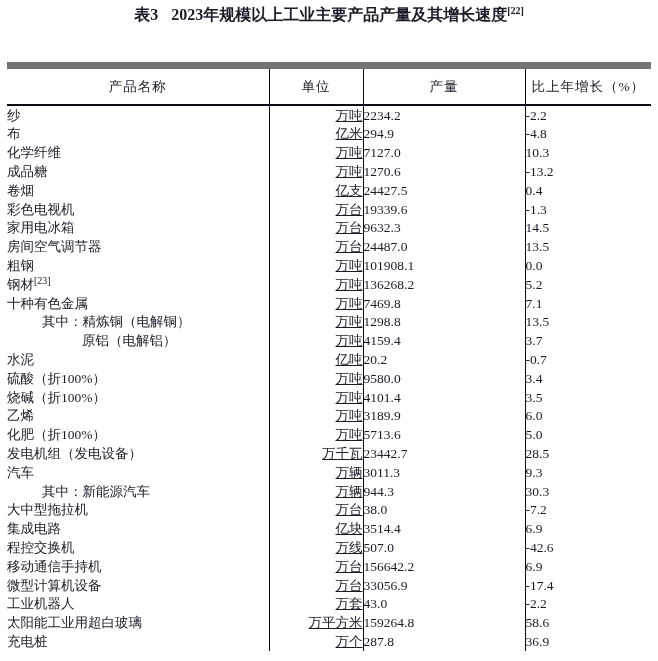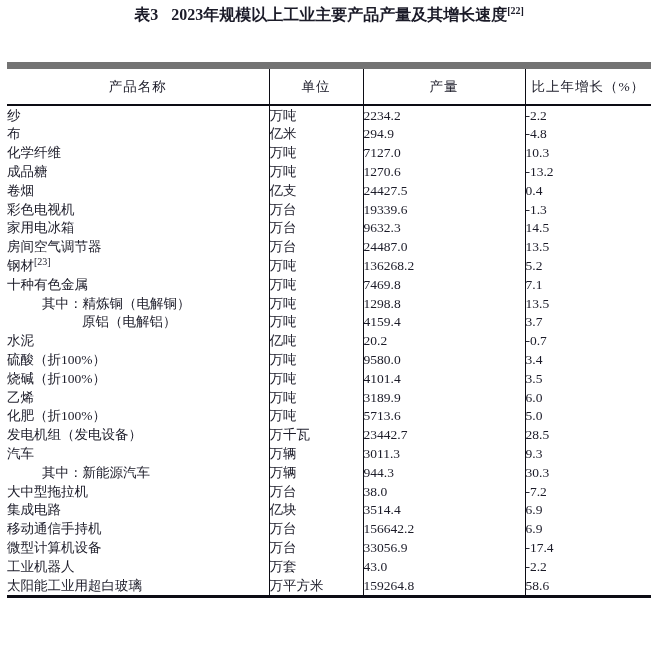--- a/index.html
+++ b/index.html
@@ -67,21 +67,22 @@
   .bl {
     border-left: 1px solid #0c0c14;
   }
   td.name {
     text-align: left;
     padding-left: 7px;
   }
   td.name.ind1 { padding-left: 35px; }
   td.name.ind2 { padding-left: 75px; }
   td.unit {
-    text-align: left;
+    text-align: right;
+    text-decoration: underline;
   }
   td.output {
     padding-right: 54px;
     font-size: 12.8px;
   }
   td.growth {
     text-align: left;
     padding-right: 56px;
     font-size: 12.8px;
   }
@@ -157,20 +158,26 @@
       <td class="output bl">9632.3</td>
       <td class="growth bl">14.5</td>
     </tr>
         <tr class="data-row">
       <td class="name"><span>房间空气调节器</span><sup class="rn"></sup></td>
       <td class="unit bl">万台</td>
       <td class="output bl">24487.0</td>
       <td class="growth bl">13.5</td>
     </tr>
         <tr class="data-row">
+      <td class="name"><span>粗钢</span><sup class="rn"></sup></td>
+      <td class="unit bl">万吨</td>
+      <td class="output bl">101908.1</td>
+      <td class="growth bl">0.0</td>
+    </tr>
+        <tr class="data-row">
       <td class="name"><span>钢材</span><sup class="rn">[23]</sup></td>
       <td class="unit bl">万吨</td>
       <td class="output bl">136268.2</td>
       <td class="growth bl">5.2</td>
     </tr>
         <tr class="data-row">
       <td class="name"><span>十种有色金属</span><sup class="rn"></sup></td>
       <td class="unit bl">万吨</td>
       <td class="output bl">7469.8</td>
       <td class="growth bl">7.1</td>
@@ -241,20 +248,26 @@
       <td class="output bl">38.0</td>
       <td class="growth bl">-7.2</td>
     </tr>
         <tr class="data-row">
       <td class="name"><span>集成电路</span><sup class="rn"></sup></td>
       <td class="unit bl">亿块</td>
       <td class="output bl">3514.4</td>
       <td class="growth bl">6.9</td>
     </tr>
         <tr class="data-row">
+      <td class="name"><span>程控交换机</span><sup class="rn"></sup></td>
+      <td class="unit bl">万线</td>
+      <td class="output bl">507.0</td>
+      <td class="growth bl">-42.6</td>
+    </tr>
+        <tr class="data-row">
       <td class="name"><span>移动通信手持机</span><sup class="rn"></sup></td>
       <td class="unit bl">万台</td>
       <td class="output bl">156642.2</td>
       <td class="growth bl">6.9</td>
     </tr>
         <tr class="data-row">
       <td class="name"><span>微型计算机设备</span><sup class="rn"></sup></td>
       <td class="unit bl">万台</td>
       <td class="output bl">33056.9</td>
       <td class="growth bl">-17.4</td>
@@ -264,16 +277,22 @@
       <td class="unit bl">万套</td>
       <td class="output bl">43.0</td>
       <td class="growth bl">-2.2</td>
     </tr>
         <tr class="data-row">
       <td class="name"><span>太阳能工业用超白玻璃</span><sup class="rn"></sup></td>
       <td class="unit bl">万平方米</td>
       <td class="output bl">159264.8</td>
       <td class="growth bl">58.6</td>
     </tr>
+        <tr class="data-row">
+      <td class="name"><span>充电桩</span><sup class="rn"></sup></td>
+      <td class="unit bl">万个</td>
+      <td class="output bl">287.8</td>
+      <td class="growth bl">36.9</td>
+    </tr>
       </tbody>
   </table>
 
 </div>
 
 </body></html>

